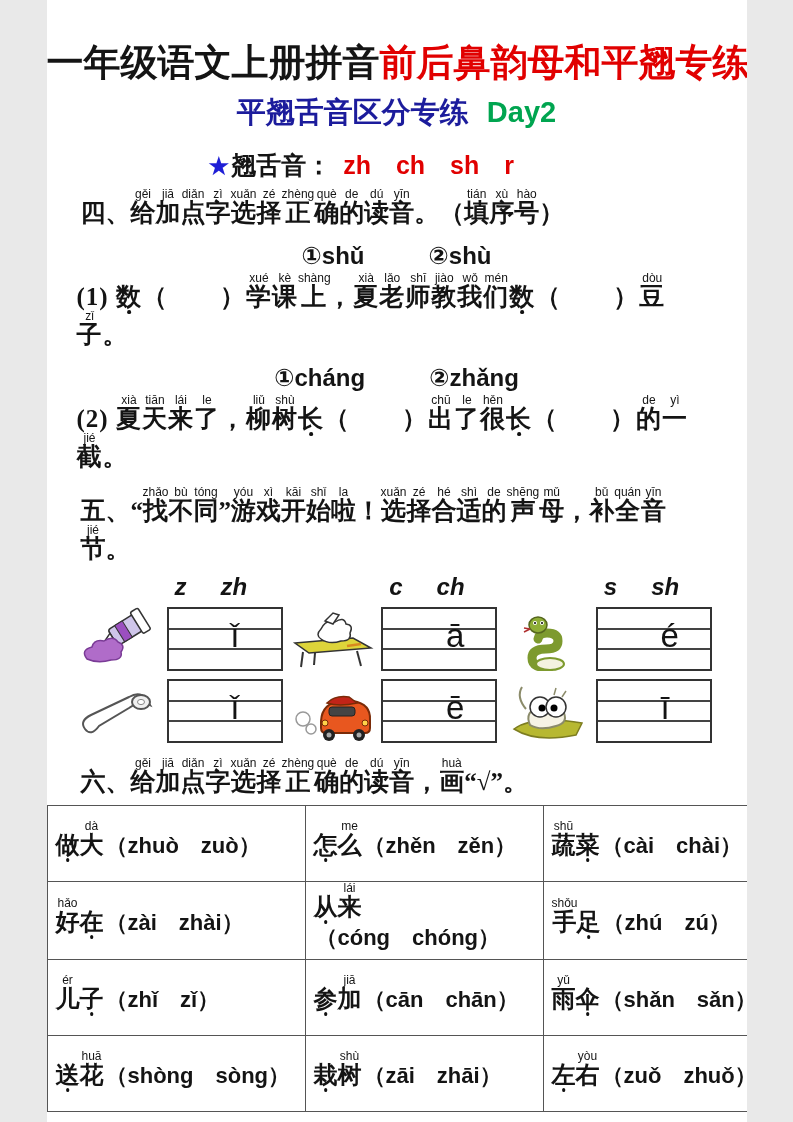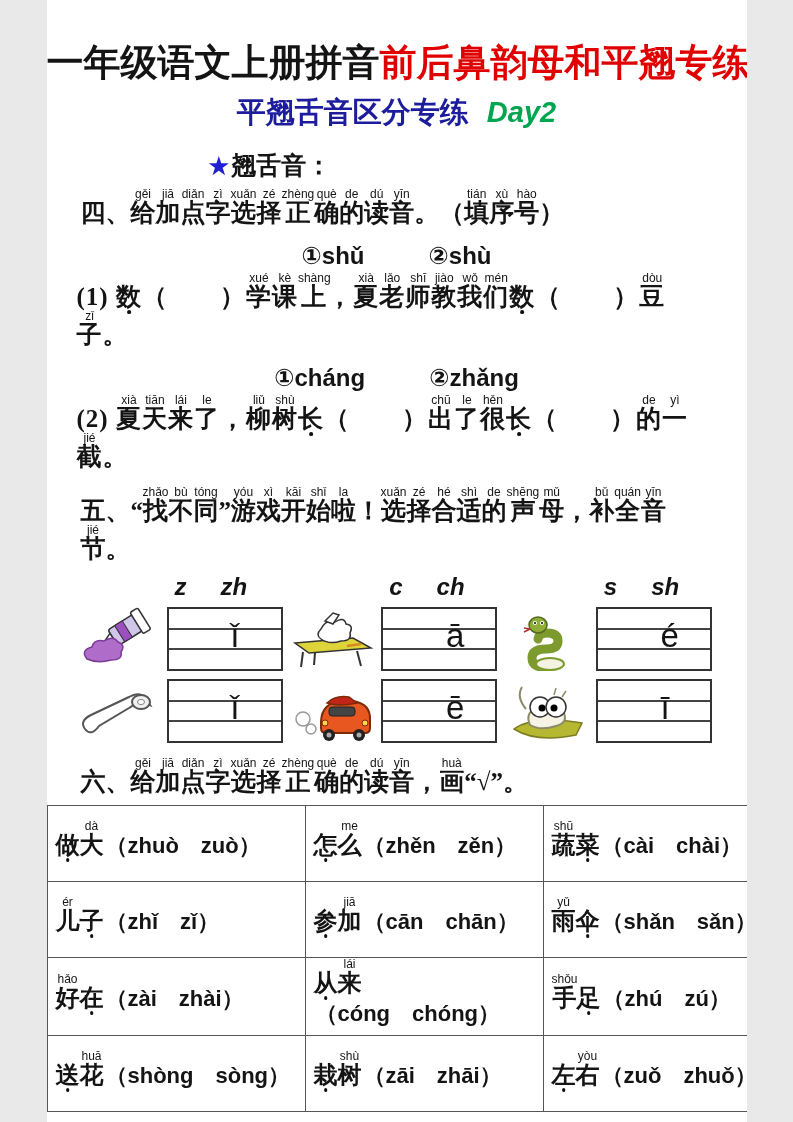--- a/index.html
+++ b/index.html
@@ -5,21 +5,21 @@
   html,body{margin:0;padding:0;background:#e9e9e9;}
   .page{
     position:relative; width:700px; height:1122px; margin:0 auto;
     background:#fff; overflow:hidden; box-sizing:border-box;
     font-family:"Liberation Serif","DejaVu Serif",serif; color:#141414;
   }
   
   .title{ text-align:center; margin-top:42px; font-size:37px; font-weight:bold; line-height:1.15; white-space:nowrap;}
   .title .red{ color:var(--title_red,#e10000); }
   .subtitle{ text-align:center; margin-top:8px; font-size:29px; font-weight:bold; color:var(--subtitle_blue,#1c1c9c);}
-  .subtitle .day{ color:var(--day_green,#00a550); font-style:italic; font-family:"Liberation Sans","DejaVu Sans",sans-serif; margin-left:18px;}
+  .subtitle .day{ color:var(--day_green,#00a550); font-family:"Liberation Sans","DejaVu Sans",sans-serif; margin-left:18px;}
   
   .legend{ display:flex; margin:16px 34px 0; font-size:25px; font-weight:bold; align-items:baseline;}
   .legend .star{ color:var(--star_blue,#1f1fd6); font-size:23px; margin-right:2px;}
   .legend .letters{ color:var(--letters_red,#e10000); margin-left:12px; font-family:"Liberation Sans","DejaVu Sans",sans-serif;}
   .legend .block2{ margin-left:128px; display:flex; align-items:baseline;}
   
   .rubyline{ font-size:25px; font-weight:bold; line-height:1.25; margin:6px 34px 0;}
   ruby{ ruby-position:over; }
   rt{ font-size:12px; font-weight:normal; font-family:"Liberation Sans","DejaVu Sans",sans-serif; letter-spacing:0;}
   .dot{ position:relative; }
@@ -59,20 +59,21 @@
     <span>一年级语文上册拼音</span><span class="red">前后鼻韵母和平翘专练</span>
   </div>
   <div class="subtitle">
     <span>平翘舌音区分专练</span><span class="day">Day2</span>
   </div>
 
   <div class="legend">
     <span class="block2">
       <span class="star">★</span>
         <span>翘舌音：</span>
+        <span class="letters">zh　ch　sh　r</span>
     </span>
   </div>
 
   <div class="rubyline"><span>四、</span><ruby><span>给</span><rt>gěi</rt></ruby><ruby><span>加</span><rt>jiā</rt></ruby><ruby><span>点</span><rt>diǎn</rt></ruby><ruby><span>字</span><rt>zì</rt></ruby><ruby><span>选</span><rt>xuǎn</rt></ruby><ruby><span>择</span><rt>zé</rt></ruby><ruby><span>正</span><rt>zhèng</rt></ruby><ruby><span>确</span><rt>què</rt></ruby><ruby><span>的</span><rt>de</rt></ruby><ruby><span>读</span><rt>dú</rt></ruby><ruby><span>音</span><rt>yīn</rt></ruby><span>。（</span><ruby><span>填</span><rt>tián</rt></ruby><ruby><span>序</span><rt>xù</rt></ruby><ruby><span>号</span><rt>hào</rt></ruby><span>）</span></div>
   <div class="choices">
     <span>①shǔ</span>
     <span>②shù</span>
   </div>
   <div class="rubyline sentence"><span>(1) </span><span class="dot">数</span><span>（　　）</span><ruby><span>学</span><rt>xué</rt></ruby><ruby><span>课</span><rt>kè</rt></ruby><ruby><span>上</span><rt>shàng</rt></ruby><span>，</span><ruby><span>夏</span><rt>xià</rt></ruby><ruby><span>老</span><rt>lǎo</rt></ruby><ruby><span>师</span><rt>shī</rt></ruby><ruby><span>教</span><rt>jiào</rt></ruby><ruby><span>我</span><rt>wǒ</rt></ruby><ruby><span>们</span><rt>mén</rt></ruby><span class="dot">数</span><span>（　　）</span><ruby><span>豆</span><rt>dòu</rt></ruby><ruby><span>子</span><rt>zǐ</rt></ruby><span>。</span></div>
   <div class="choices">
@@ -225,30 +226,30 @@
         <col class="c2">
         <col class="c3">
       </colgroup>
     <tbody id="qtbody">
         <tr>
           <td><span class="dot">做</span><ruby><span>大</span><rt>dà</rt></ruby><span class="opts">（zhuò　zuò）</span></td>
           <td><span class="dot">怎</span><ruby><span>么</span><rt>me</rt></ruby><span class="opts">（zhěn　zěn）</span></td>
           <td><ruby><span>蔬</span><rt>shū</rt></ruby><span class="dot">菜</span><span class="opts">（cài　chài）</span></td>
         </tr>
         <tr>
+          <td><ruby><span>好</span><rt>hǎo</rt></ruby><span class="dot">在</span><span class="opts">（zài　zhài）</span></td>
+          <td><span class="dot">从</span><ruby><span>来</span><rt>lái</rt></ruby><span class="opts">（cóng　chóng）</span></td>
+          <td><ruby><span>手</span><rt>shǒu</rt></ruby><span class="dot">足</span><span class="opts">（zhú　zú）</span></td>
+        </tr>
+        <tr>
           <td><ruby><span>儿</span><rt>ér</rt></ruby><span class="dot">子</span><span class="opts">（zhǐ　zǐ）</span></td>
           <td><span class="dot">参</span><ruby><span>加</span><rt>jiā</rt></ruby><span class="opts">（cān　chān）</span></td>
           <td><ruby><span>雨</span><rt>yǔ</rt></ruby><span class="dot">伞</span><span class="opts">（shǎn　sǎn）</span></td>
         </tr>
         <tr>
-          <td><ruby><span>好</span><rt>hǎo</rt></ruby><span class="dot">在</span><span class="opts">（zài　zhài）</span></td>
-          <td><span class="dot">从</span><ruby><span>来</span><rt>lái</rt></ruby><span class="opts">（cóng　chóng）</span></td>
-          <td><ruby><span>手</span><rt>shǒu</rt></ruby><span class="dot">足</span><span class="opts">（zhú　zú）</span></td>
-        </tr>
-        <tr>
           <td><span class="dot">送</span><ruby><span>花</span><rt>huā</rt></ruby><span class="opts">（shòng　sòng）</span></td>
           <td><span class="dot">栽</span><ruby><span>树</span><rt>shù</rt></ruby><span class="opts">（zāi　zhāi）</span></td>
           <td><span class="dot">左</span><ruby><span>右</span><rt>yòu</rt></ruby><span class="opts">（zuǒ　zhuǒ）</span></td>
         </tr>
       </tbody>
   </table>
 
   <div class="footer">第 2 页 共 40 页</div>
 
 </div>

